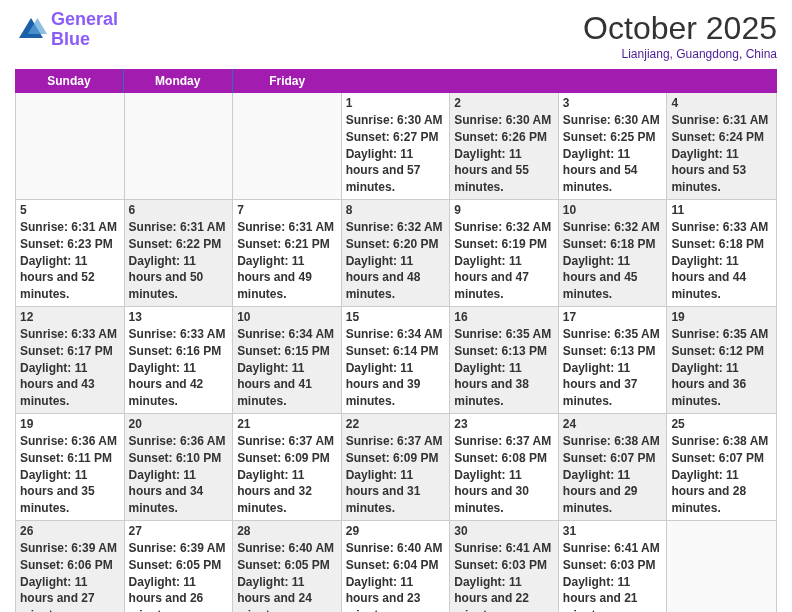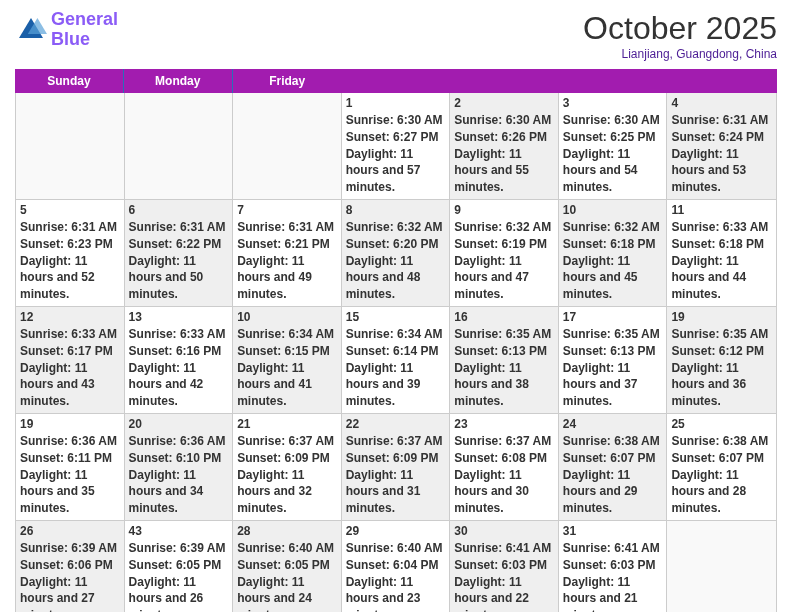--- a/index.html
+++ b/index.html
@@ -246,21 +246,21 @@
             <span class="day-num">25</span>
             <div class="cell-info">Sunrise: 6:38 AM<br>Sunset: 6:07 PM<br>Daylight: 11 hours and 28 minutes.</div>
           </div>
         </div>
         <div class="cal-row">
           <div class="cal-cell shaded">
             <span class="day-num">26</span>
             <div class="cell-info">Sunrise: 6:39 AM<br>Sunset: 6:06 PM<br>Daylight: 11 hours and 27 minutes.</div>
           </div>
           <div class="cal-cell">
-            <span class="day-num">43</span>
+            <span class="day-num">27</span>
             <div class="cell-info">Sunrise: 6:39 AM<br>Sunset: 6:05 PM<br>Daylight: 11 hours and 26 minutes.</div>
           </div>
           <div class="cal-cell shaded">
             <span class="day-num">28</span>
             <div class="cell-info">Sunrise: 6:40 AM<br>Sunset: 6:05 PM<br>Daylight: 11 hours and 24 minutes.</div>
           </div>
           <div class="cal-cell">
             <span class="day-num">29</span>
             <div class="cell-info">Sunrise: 6:40 AM<br>Sunset: 6:04 PM<br>Daylight: 11 hours and 23 minutes.</div>
           </div>

